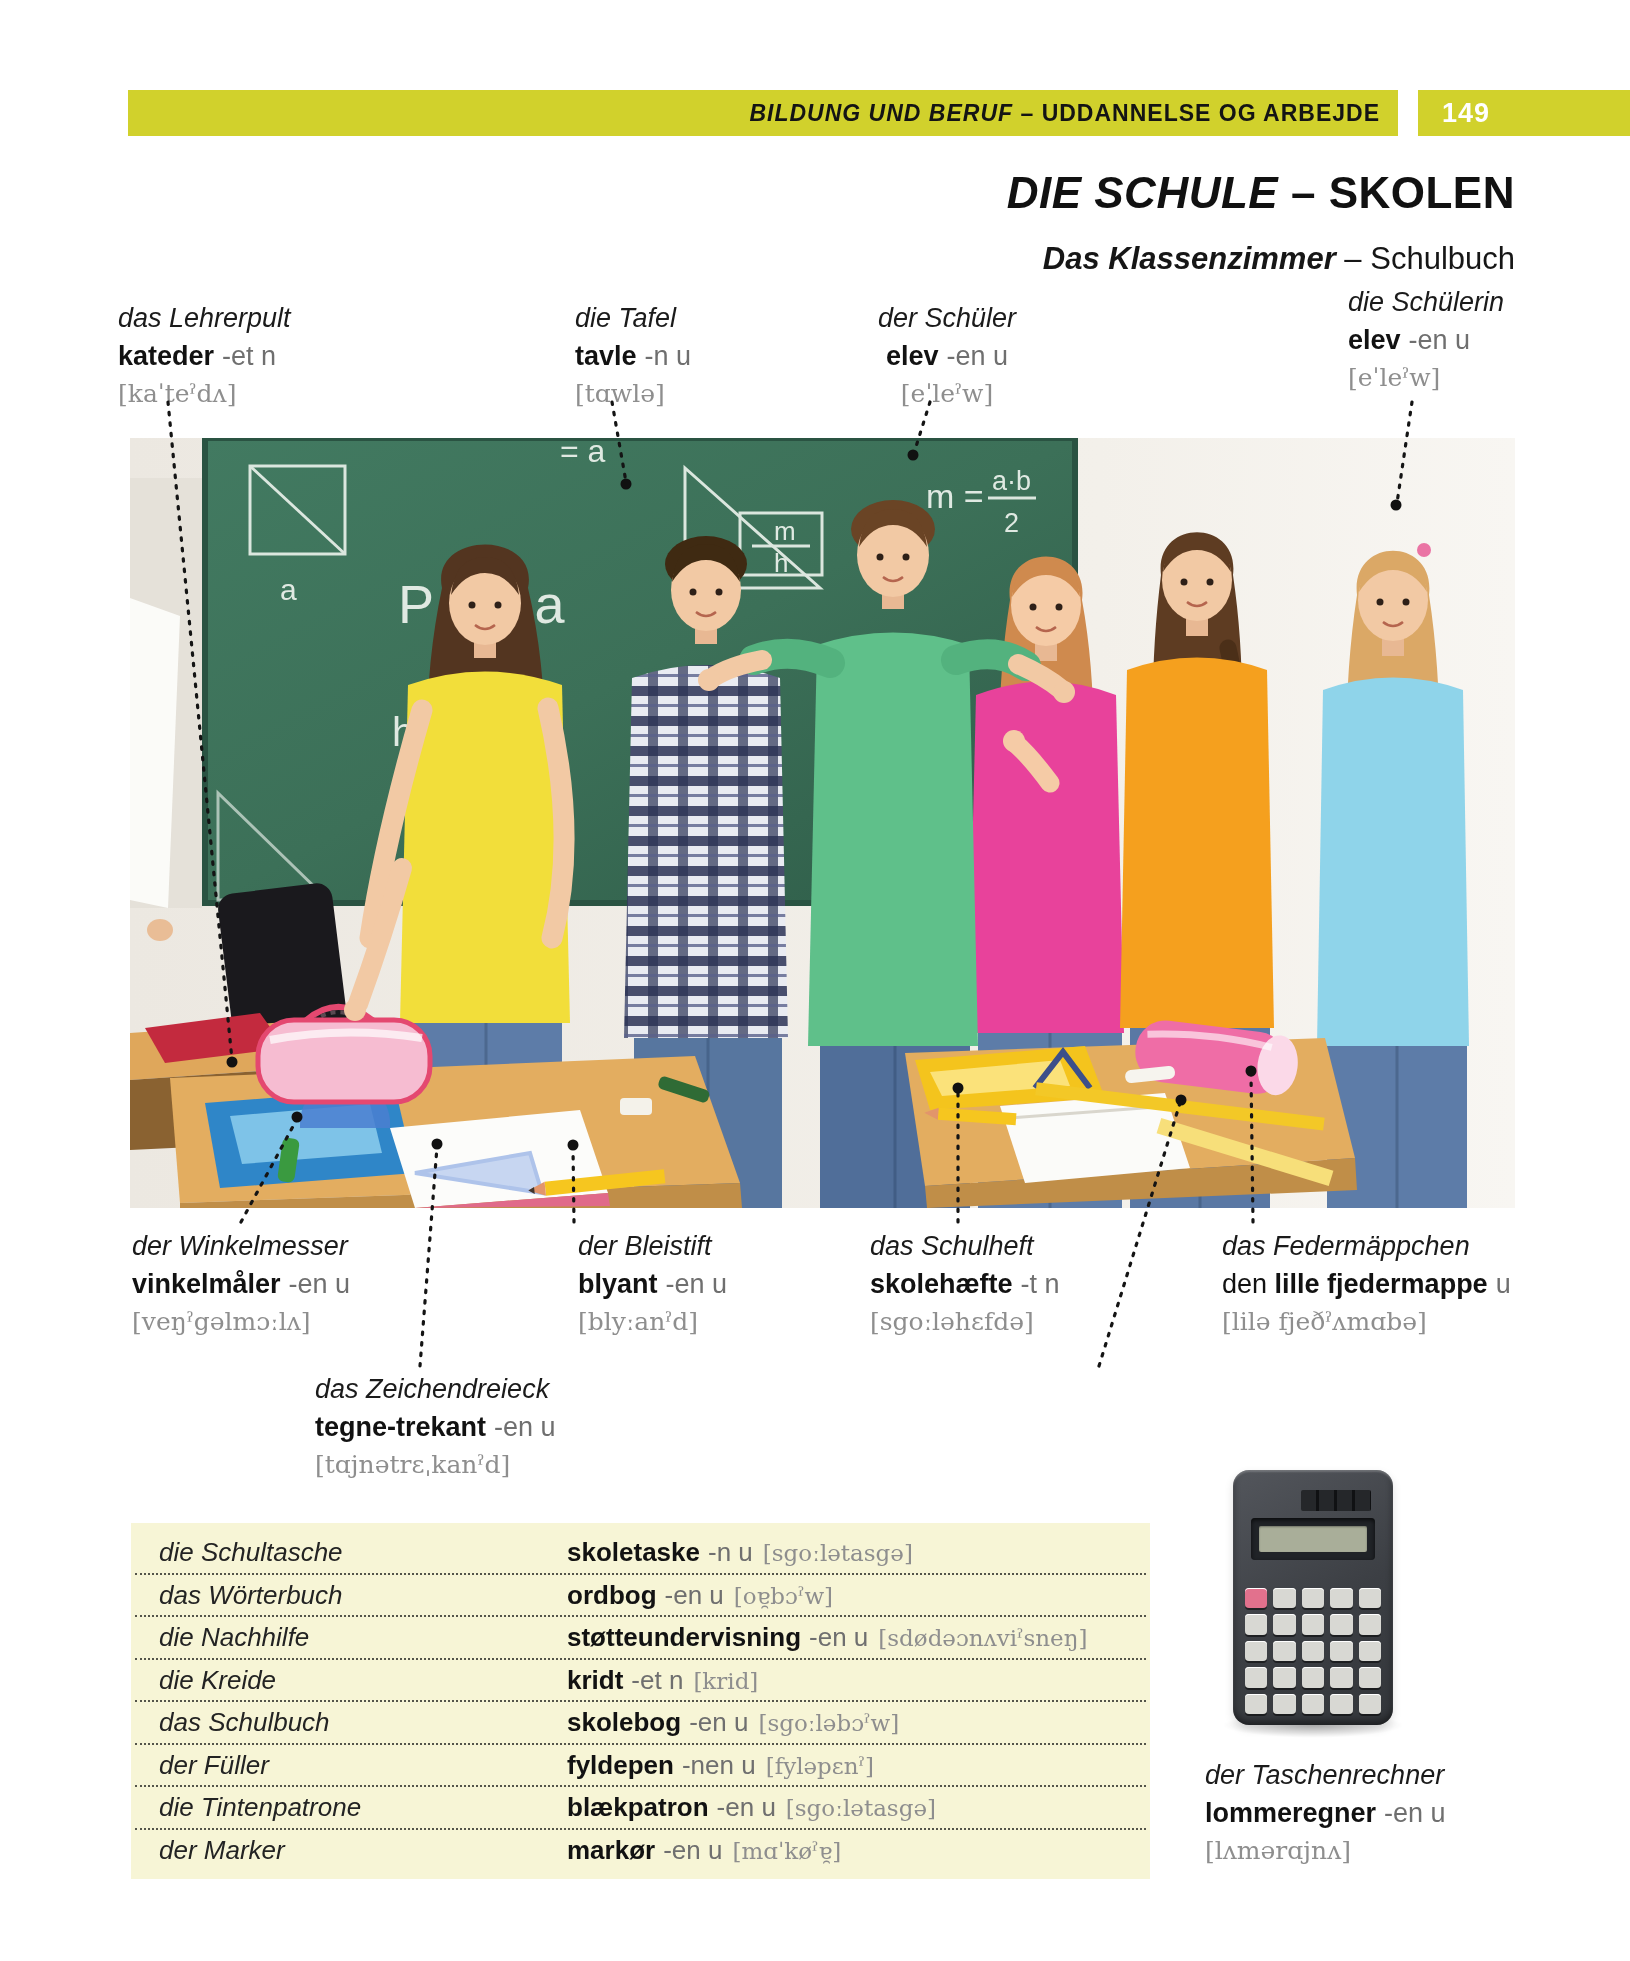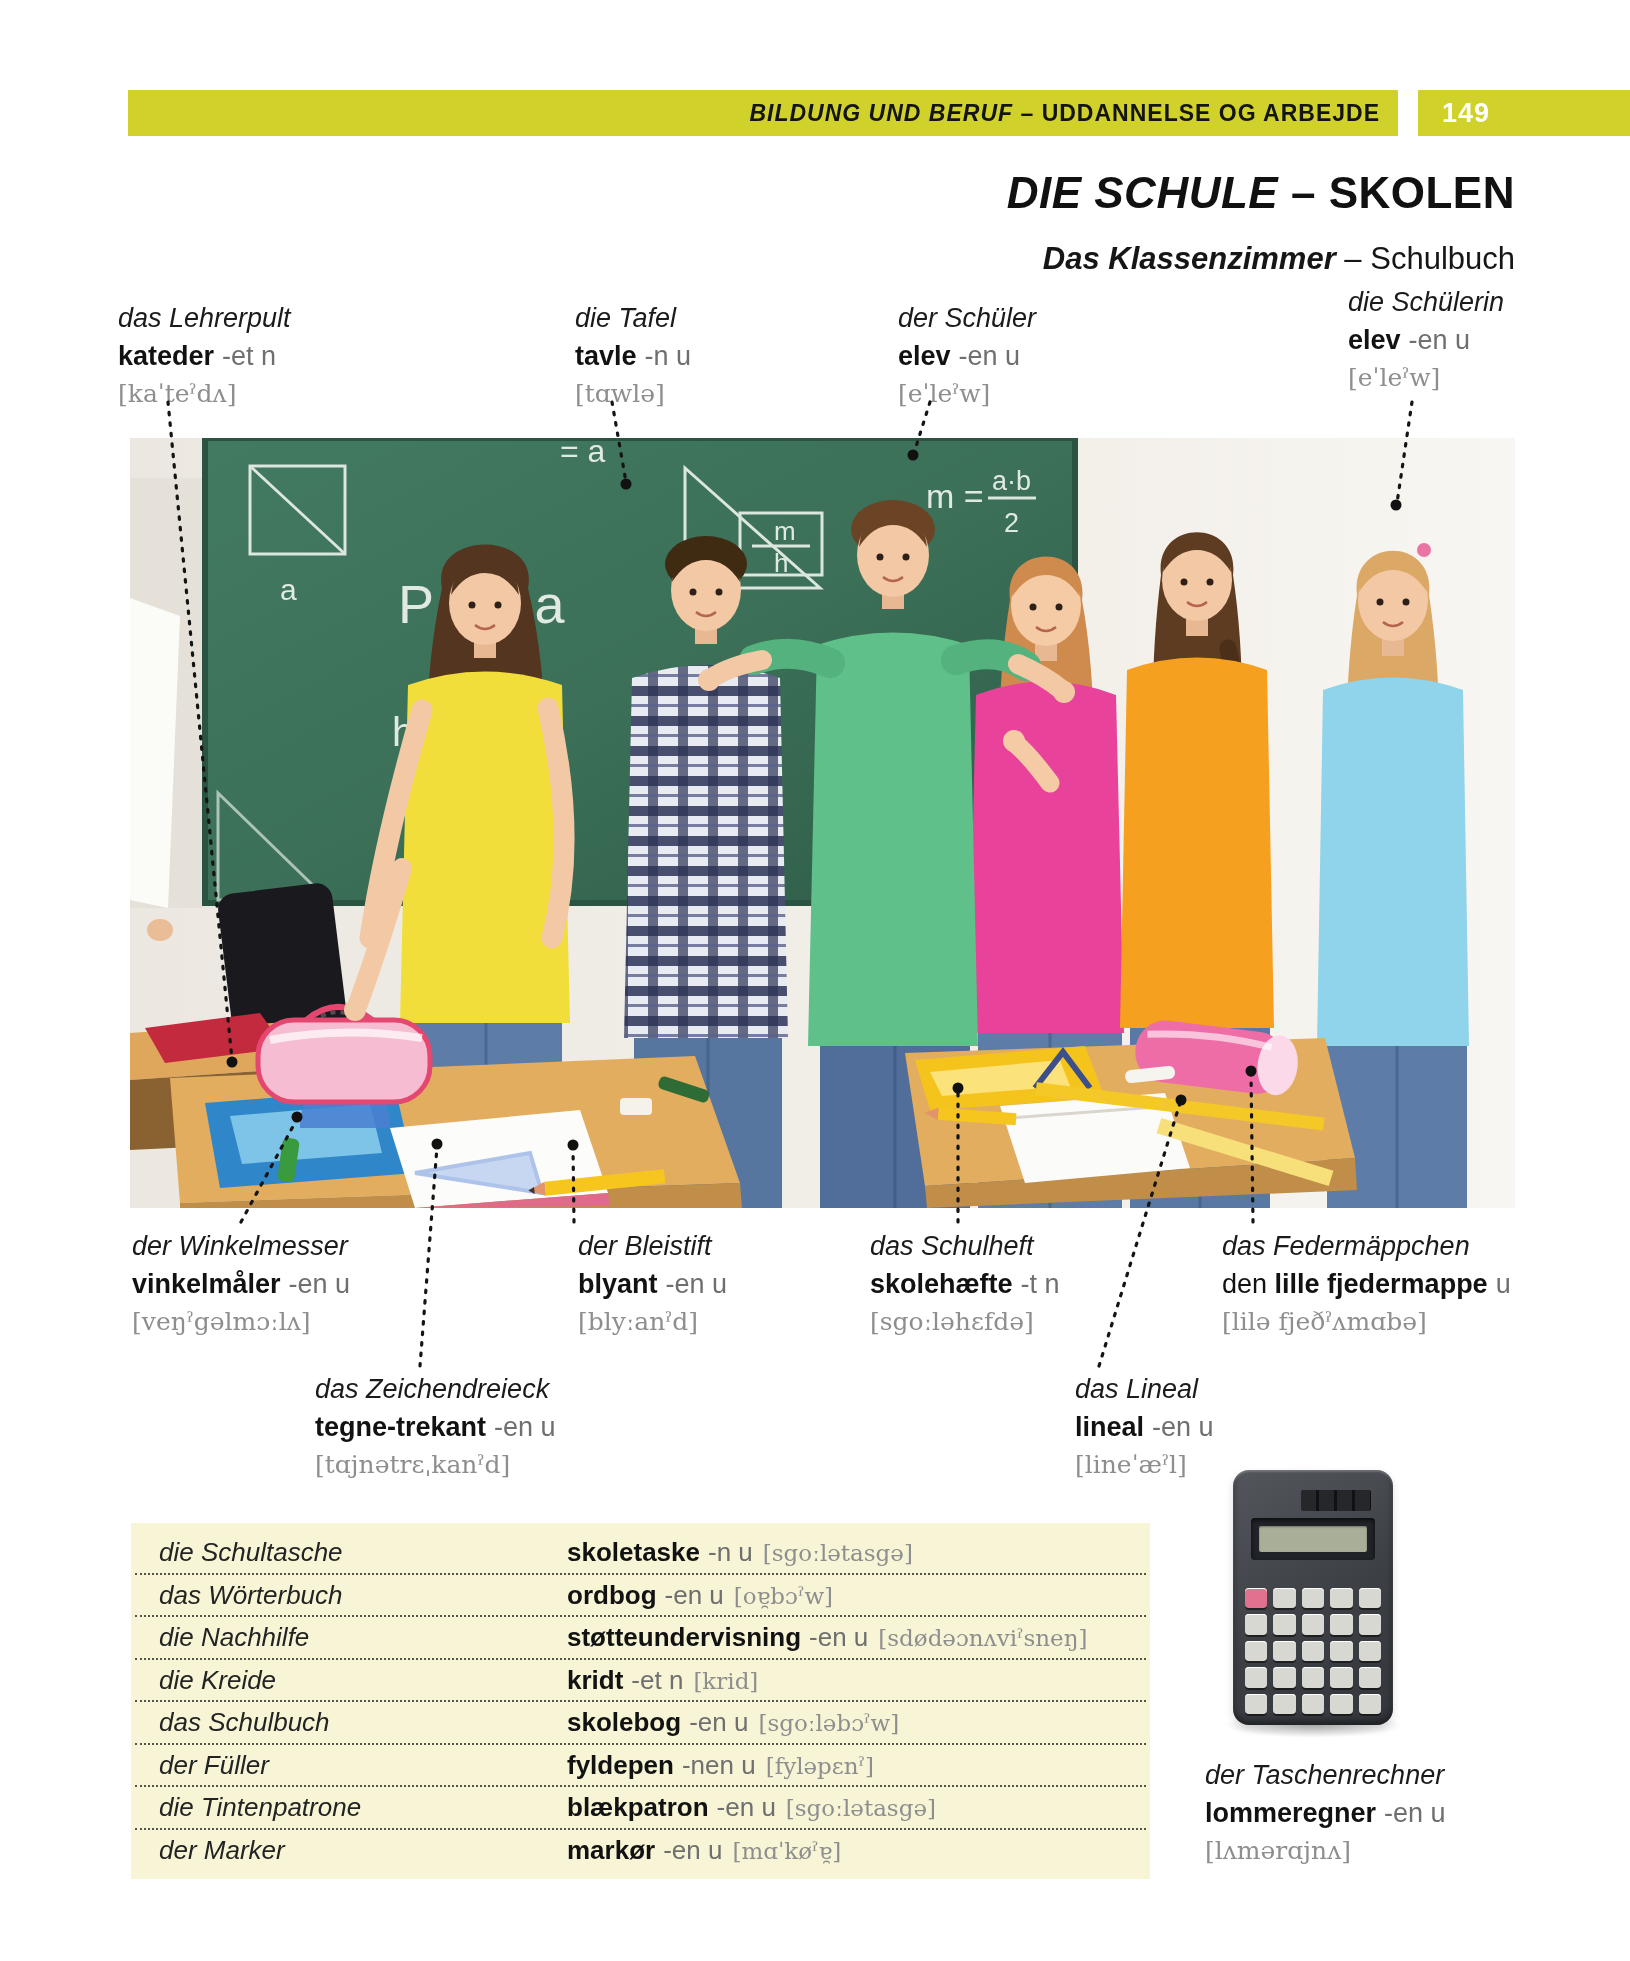--- a/index.html
+++ b/index.html
@@ -74,21 +74,21 @@
   <div class="vlabel" style="left:118px;top:300px;">
     <span class="de">das Lehrerpult</span>
     <span class="da-line"><b>kateder</b><span class="suf">-et n</span></span>
     <span class="ipa">[kaˈteˀdʌ]</span>
   </div>
   <div class="vlabel" style="left:575px;top:300px;">
     <span class="de">die Tafel</span>
     <span class="da-line"><b>tavle</b><span class="suf">-n u</span></span>
     <span class="ipa">[tɑwlə]</span>
   </div>
-  <div class="vlabel" style="left:898px;top:300px;">
+  <div class="vlabel" style="left:878px;top:300px;text-align:center;">
     <span class="de">der Schüler</span>
     <span class="da-line"><b>elev</b><span class="suf">-en u</span></span>
     <span class="ipa">[eˈleˀw]</span>
   </div>
   <div class="vlabel" style="left:1348px;top:284px;">
     <span class="de">die Schülerin</span>
     <span class="da-line"><b>elev</b><span class="suf">-en u</span></span>
     <span class="ipa">[eˈleˀw]</span>
   </div>
   <div class="vlabel" style="left:132px;top:1228px;">
@@ -108,25 +108,20 @@
   </div>
   <div class="vlabel" style="left:1222px;top:1228px;">
     <span class="de">das Federmäppchen</span>
     <span class="da-line"><span>den </span><b>lille fjedermappe</b><span class="suf">u</span></span>
     <span class="ipa">[lilə fjeðˀʌmɑbə]</span>
   </div>
   <div class="vlabel" style="left:315px;top:1371px;">
     <span class="de">das Zeichendreieck</span>
     <span class="da-line"><b>tegne-trekant</b><span class="suf">-en u</span></span>
     <span class="ipa">[tɑjnətrɛˌkanˀd]</span>
-  </div>
-  <div class="vlabel" style="left:1075px;top:1371px;">
-    <span class="de">das Lineal</span>
-    <span class="da-line"><b>lineal</b><span class="suf">-en u</span></span>
-    <span class="ipa">[lineˈæˀl]</span>
   </div>
   <div class="vlabel" style="left:1205px;top:1757px;">
     <span class="de">der Taschenrechner</span>
     <span class="da-line"><b>lommeregner</b><span class="suf">-en u</span></span>
     <span class="ipa">[lʌmərɑjnʌ]</span>
   </div>
 
   <svg class="photo" viewBox="0 0 1385 770">
     <defs>
       <linearGradient id="wallg" x1="0" y1="0" x2="1" y2="0">

